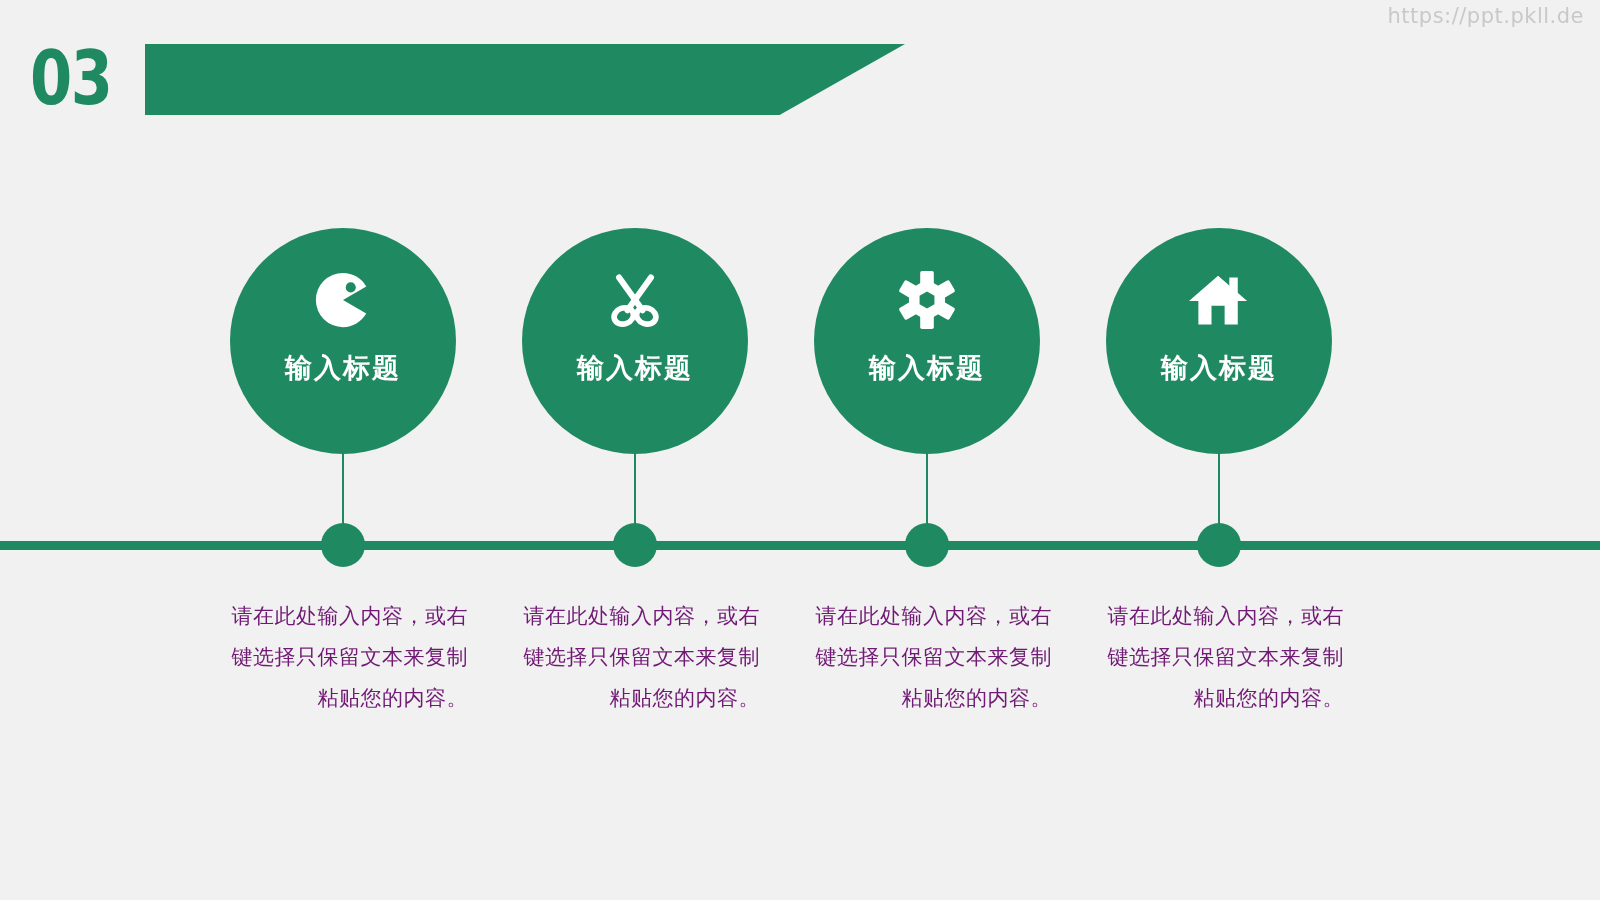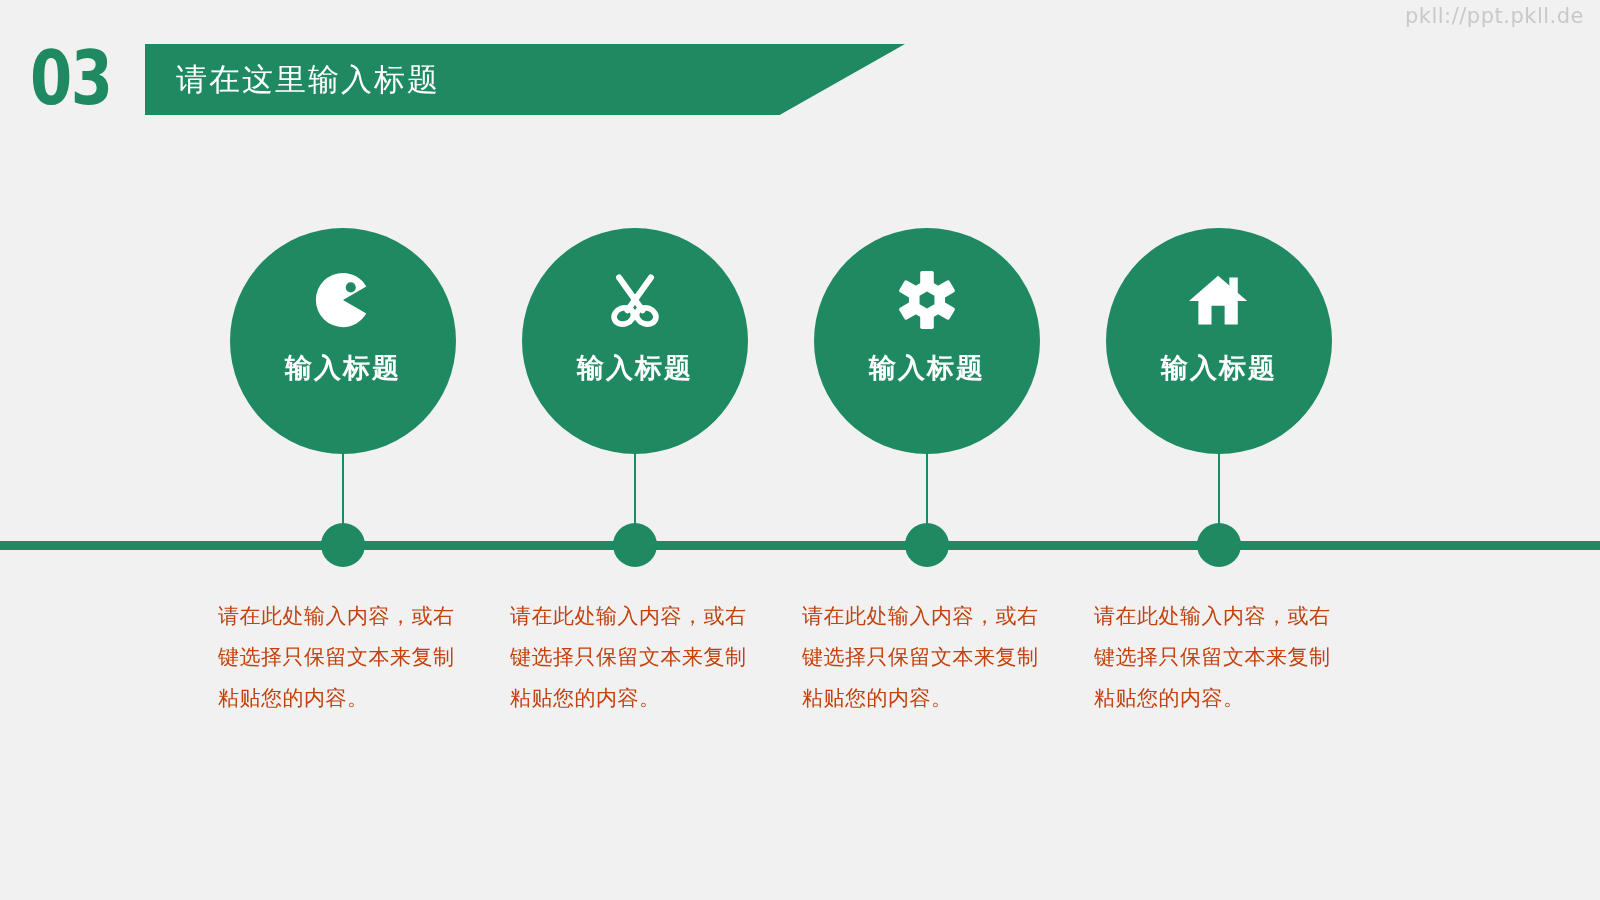--- a/index.html
+++ b/index.html
@@ -164,38 +164,37 @@
     border-radius: 50%;
     background: #1f8a62;
   }
 
   .desc {
     position: absolute;
     left: 50%;
     top: 595px;
     width: 250px;
     margin-left: -125px;
-    color: #c2410c;
+    color: #701a75;
     font-size: 21px;
     line-height: 41px;
-    text-align: left;
+    text-align: right;
     letter-spacing: 0.5px;
   }
 </style>
 </head>
 <body>
 
 <div class="slide">
 
-  <div class="watermark">pkll://ppt.pkll.de</div>
+  <div class="watermark">https://ppt.pkll.de</div>
 
   <div class="header">
     <div class="title-band"></div>
     <div class="badge">03</div>
-    <div class="title-text">请在这里输入标题</div>
   </div>
 
   <div class="timeline-bar"></div>
 
   <div class="columns">
 
     <div class="col col-0">
       <div class="circle">
         <div class="circle-icon">
           <svg viewBox="0 0 64 64" width="62" height="62" aria-hidden="true">

